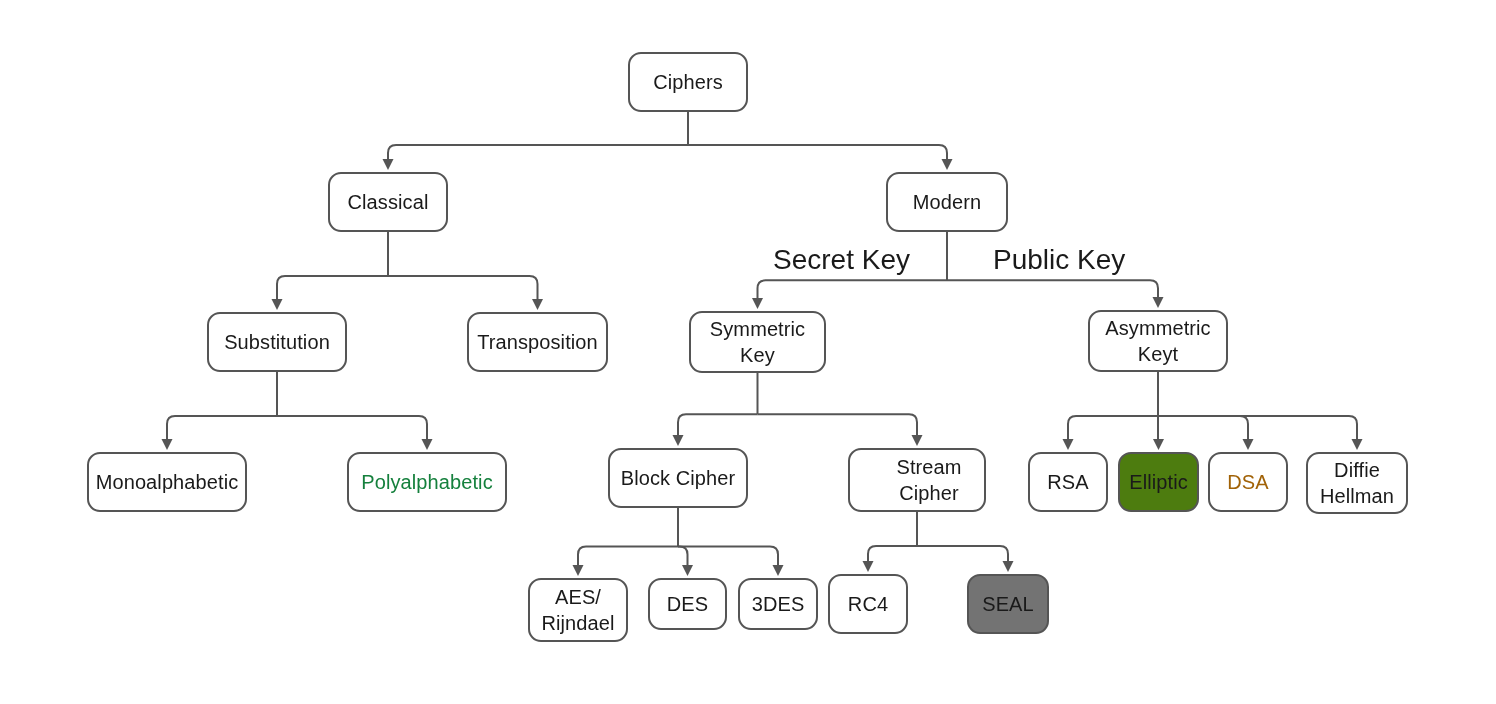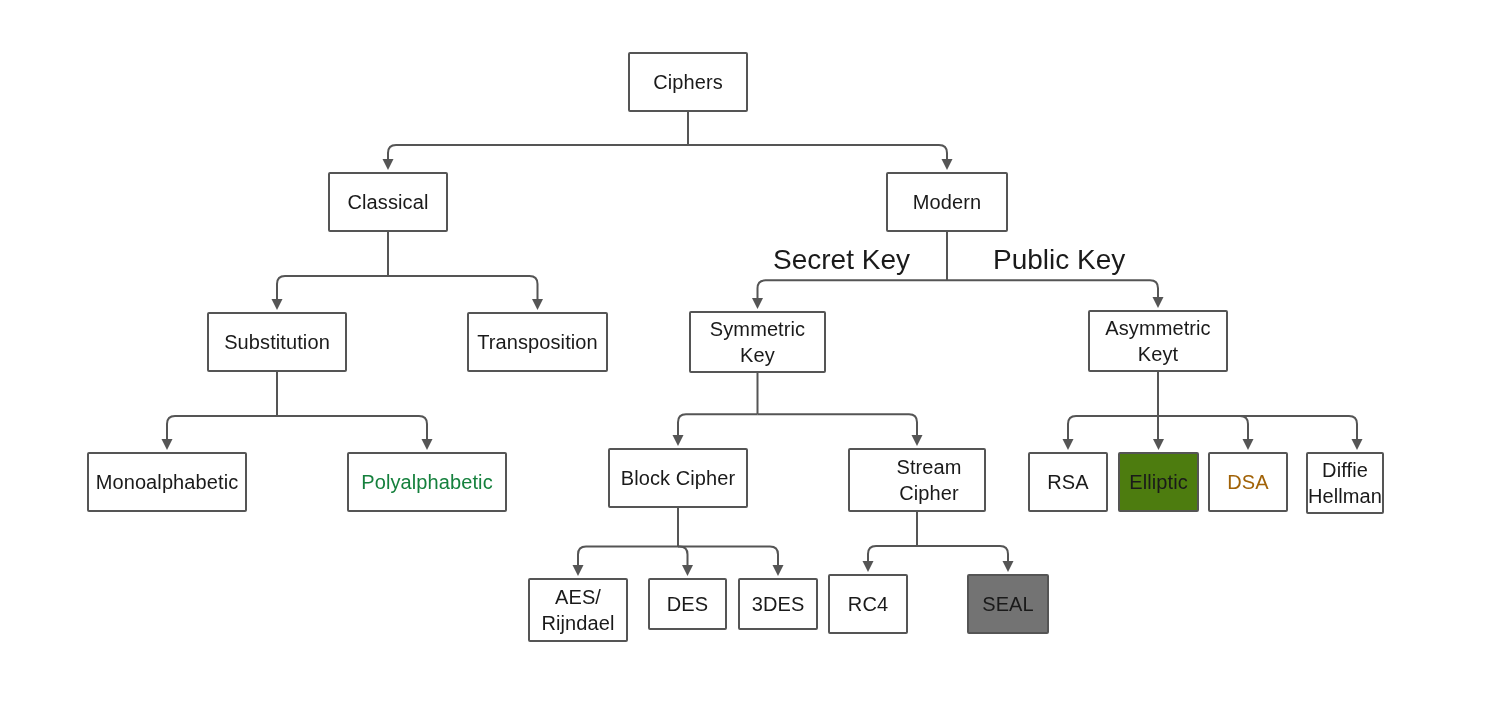--- a/index.html
+++ b/index.html
@@ -25,21 +25,21 @@
   }
   .node {
     position: absolute;
     box-sizing: border-box;
     display: flex;
     align-items: center;
     justify-content: center;
     text-align: center;
     background: #ffffff;
     border: 2.4px solid #555555;
-    border-radius: 2px;
+    border-radius: 13px;
     color: #1a1a1a;
     font-size: 20px;
     line-height: 26px;
     letter-spacing: 0.1px;
     white-space: pre-line;
     z-index: 2;
   }
   .edge-label {
     position: absolute;
     color: #1a1a1a;
@@ -151,21 +151,21 @@
       <div class="node" style="left: 1088px; top: 310px; width: 140px; height: 62px; border-color: rgb(85, 85, 85); background: rgb(255, 255, 255); color: rgb(26, 26, 26);">Asymmetric
 Keyt</div>
       <div class="node" style="left: 87px; top: 452px; width: 160px; height: 60px; border-color: rgb(85, 85, 85); background: rgb(255, 255, 255); color: rgb(26, 26, 26);">Monoalphabetic</div>
       <div class="node" style="left: 347px; top: 452px; width: 160px; height: 60px; border-color: rgb(85, 85, 85); background: rgb(255, 255, 255); color: #15803d;">Polyalphabetic</div>
       <div class="node" style="left: 608px; top: 448px; width: 140px; height: 60px; border-color: rgb(85, 85, 85); background: rgb(255, 255, 255); color: rgb(26, 26, 26);">Block Cipher</div>
       <div class="node" style="left: 848px; top: 448px; width: 138px; height: 64px; border-color: rgb(85, 85, 85); background: rgb(255, 255, 255); color: rgb(26, 26, 26); padding-left: 24px;">Stream
 Cipher</div>
       <div class="node" style="left: 1028px; top: 452px; width: 80px; height: 60px; border-color: rgb(85, 85, 85); background: rgb(255, 255, 255); color: rgb(26, 26, 26);">RSA</div>
       <div class="node" style="left: 1118px; top: 452px; width: 81px; height: 60px; border-color: rgb(85, 85, 85); background: #4d7c0f; color: rgb(26, 26, 26);">Elliptic</div>
       <div class="node" style="left: 1208px; top: 452px; width: 80px; height: 60px; border-color: rgb(85, 85, 85); background: rgb(255, 255, 255); color: #a16207;">DSA</div>
-      <div class="node" style="left: 1306px; top: 452px; width: 78px; height: 62px; border-color: rgb(85, 85, 85); background: rgb(255, 255, 255); color: rgb(26, 26, 26);">Diffie
+      <div class="node" style="left: 1306px; top: 452px; width: 102px; height: 62px; border-color: rgb(85, 85, 85); background: rgb(255, 255, 255); color: rgb(26, 26, 26);">Diffie
 Hellman</div>
       <div class="node" style="left: 528px; top: 578px; width: 100px; height: 64px; border-color: rgb(85, 85, 85); background: rgb(255, 255, 255); color: rgb(26, 26, 26);">AES/
 Rijndael</div>
       <div class="node" style="left: 648px; top: 578px; width: 79px; height: 52px; border-color: rgb(85, 85, 85); background: rgb(255, 255, 255); color: rgb(26, 26, 26);">DES</div>
       <div class="node" style="left: 738px; top: 578px; width: 80px; height: 52px; border-color: rgb(85, 85, 85); background: rgb(255, 255, 255); color: rgb(26, 26, 26);">3DES</div>
       <div class="node" style="left: 828px; top: 574px; width: 80px; height: 60px; border-color: rgb(85, 85, 85); background: rgb(255, 255, 255); color: rgb(26, 26, 26);">RC4</div>
       <div class="node" style="left: 967px; top: 574px; width: 82px; height: 60px; border-color: rgb(85, 85, 85); background: #737373; color: rgb(26, 26, 26);">SEAL</div>
     </div>
   <div id="edge-labels">
       <div class="edge-label" style="left: 773px; top: 248px; color: rgb(26, 26, 26);">Secret Key</div>

